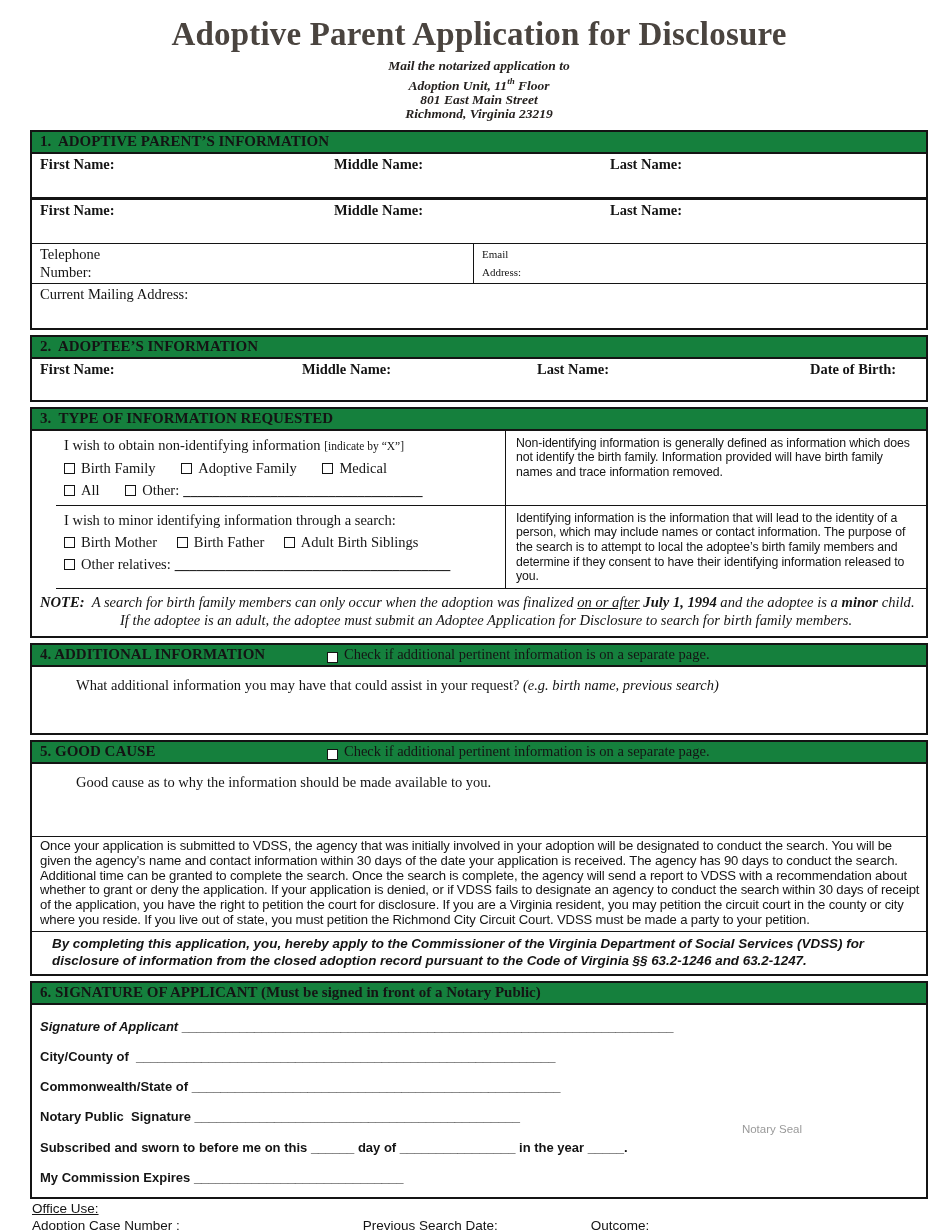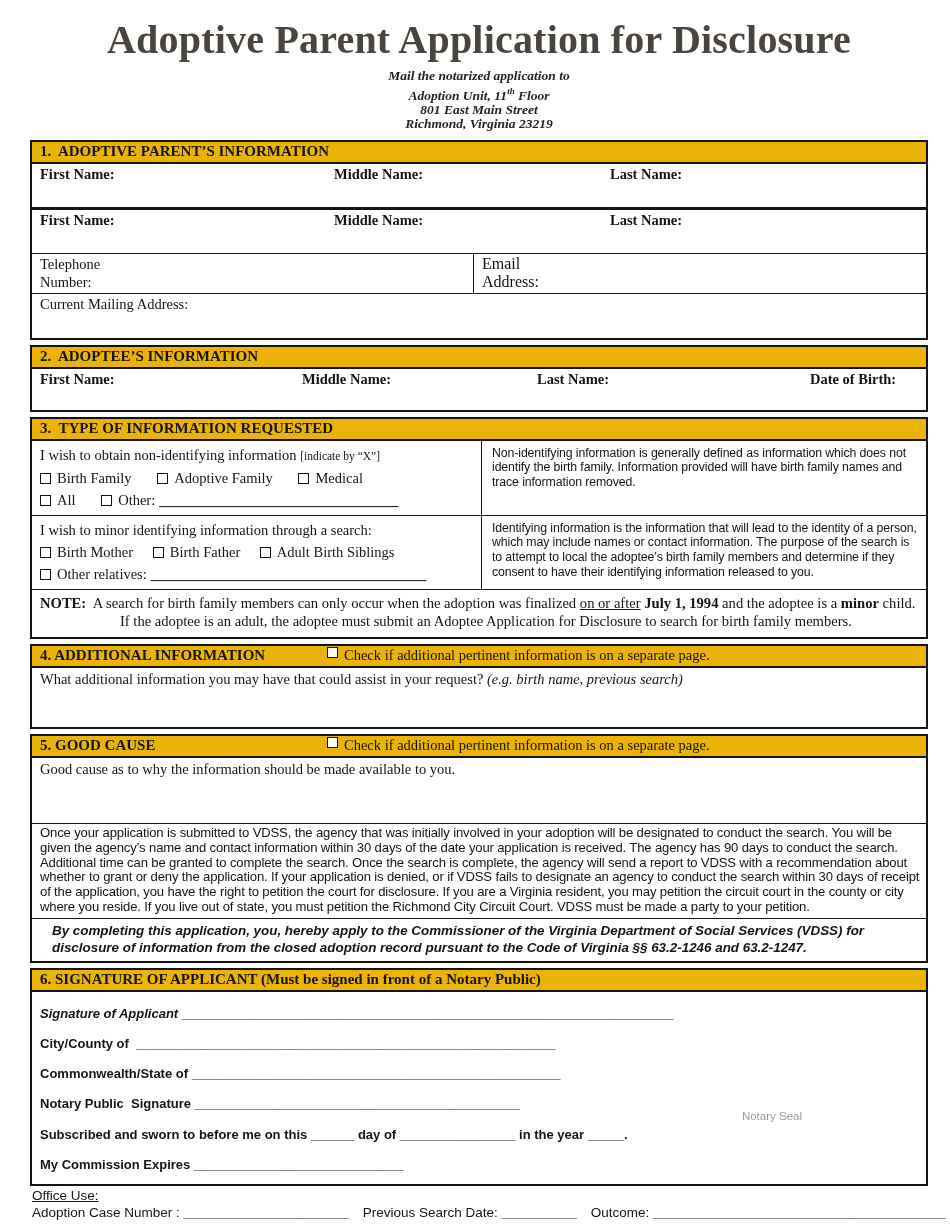--- a/index.html
+++ b/index.html
@@ -1,57 +1,57 @@
 <!DOCTYPE html>
 <html><head>
 <meta charset="utf-8">
 <style>
   html,body{margin:0;padding:0;background:#fff;}
   body{width:950px;height:1230px;font-family:"Liberation Serif",serif;color:#141414;}
   .page{padding:0 22px 0 30px;box-sizing:border-box;width:950px;}
-  .title{font-family:"Liberation Serif",serif;font-weight:bold;font-size:40px;text-align:center;
+  .title{font-family:"Liberation Serif",serif;font-weight:bold;font-size:33px;text-align:center;
          color:#4a443f;padding-top:16px;letter-spacing:.2px;}
   .addr{ text-align:center;font-style:italic;font-weight:bold;font-size:13.5px;line-height:14.6px;
          color:#262220;margin-top:6px;}
   sup{font-size:9px;}
   
   .sec{border:2px solid #141414;margin-top:5px;}
-  .sec-h{background:#eab308;border-bottom:2px solid #141414;font-weight:bold;font-size:15px;
+  .sec-h{background:#15803d;border-bottom:2px solid #141414;font-weight:bold;font-size:15px;
          padding:1px 8px 2px 8px;line-height:17px;}
-  .sec-h.flex{display:flex;align-items:flex-start;font-weight:normal;}
+  .sec-h.flex{display:flex;align-items:flex-end;font-weight:normal;}
   .sec-h .ht{font-weight:bold;flex:0 0 287px;}
   .sec-h .ck-txt{font-size:14.5px;}
   .cb{display:inline-block;width:11px;height:11px;border:1.4px solid #141414;background:#fff;
       vertical-align:-1px;margin-right:6px;box-sizing:border-box;}
   .cbg{margin-right:22px;white-space:nowrap;}
   
   .lblrow{display:flex;padding:2px 0 0 8px;font-weight:bold;font-size:14.5px;}
   .r-thick{border-bottom:3px solid #141414;height:41px;}
   .r-thin{border-bottom:1.5px solid #141414;}
   .h44{height:41px;}
   .h41{height:39px;}
   .split{display:flex;border-bottom:1.5px solid #141414;}
   .split .lcell{flex:0 0 433px;border-right:1.5px solid #141414;padding:1px 0 2px 8px;
                 font-size:14.5px;line-height:18px;}
-  .split .rcell{flex:1;padding:1px 0 2px 8px;font-size:16px;line-height:18px;}
+  .split .rcell{flex:1;padding:1px 0 2px 8px;font-size:11px;line-height:18px;}
   .mailrow{height:42px;padding:2px 0 0 8px;font-size:14.5px;}
   .w294{flex:0 0 294px;} .w276{flex:0 0 276px;}
   .w262{flex:0 0 262px;} .w235{flex:0 0 235px;} .w273{flex:0 0 273px;}
   
-  .s3row{display:flex;border-bottom:1.5px solid #141414;}
+  .s3row{display:flex;border-bottom:1.5px solid #141414;margin-left:24px;}
   .s3row .left{flex:0 0 435px;border-right:1.5px solid #141414;padding:3px 6px 4px 8px;
                font-size:14.5px;line-height:22px;white-space:nowrap;}
   .s3row .right{flex:1;padding:5px 8px 4px 10px;font-family:"Liberation Sans",sans-serif;
                 font-size:12.3px;line-height:14.6px;letter-spacing:-.1px;}
   .small-br{font-size:11.5px;}
-  .note{padding:4px 10px 6px 88px;text-indent:-80px;font-size:14.6px;
+  .note{padding:4px 10px 6px 88px;text-indent:-80px;font-style:italic;font-size:14.6px;
         line-height:18.6px;}
   .note b{font-weight:bold;}
   .note .ul{text-decoration:underline;}
-  .body-cell{padding:3px 8px 4px 8px;font-size:14.5px;}
+  .body-cell{padding:10px 8px 4px 8px;font-size:14.5px;margin-left:36px;}
   .h55{height:52px;} .h60{height:58px;}
   .ital{font-style:italic;}
   
   .para{border-top:1.5px solid #141414;padding:2px 6px 3px 8px;font-family:"Liberation Sans",sans-serif;
         font-size:13.1px;line-height:14.8px;letter-spacing:-.15px;}
   .stmt{border-top:1.5px solid #141414;padding:3px 26px 5px 20px;font-family:"Liberation Sans",sans-serif;
         font-weight:bold;font-style:italic;font-size:13.4px;line-height:17px;}
   
   .sig-body{position:relative;padding:14px 8px 0 8px;font-family:"Liberation Sans",sans-serif;
             font-weight:bold;font-size:13px;height:178px;box-sizing:content-box;}

